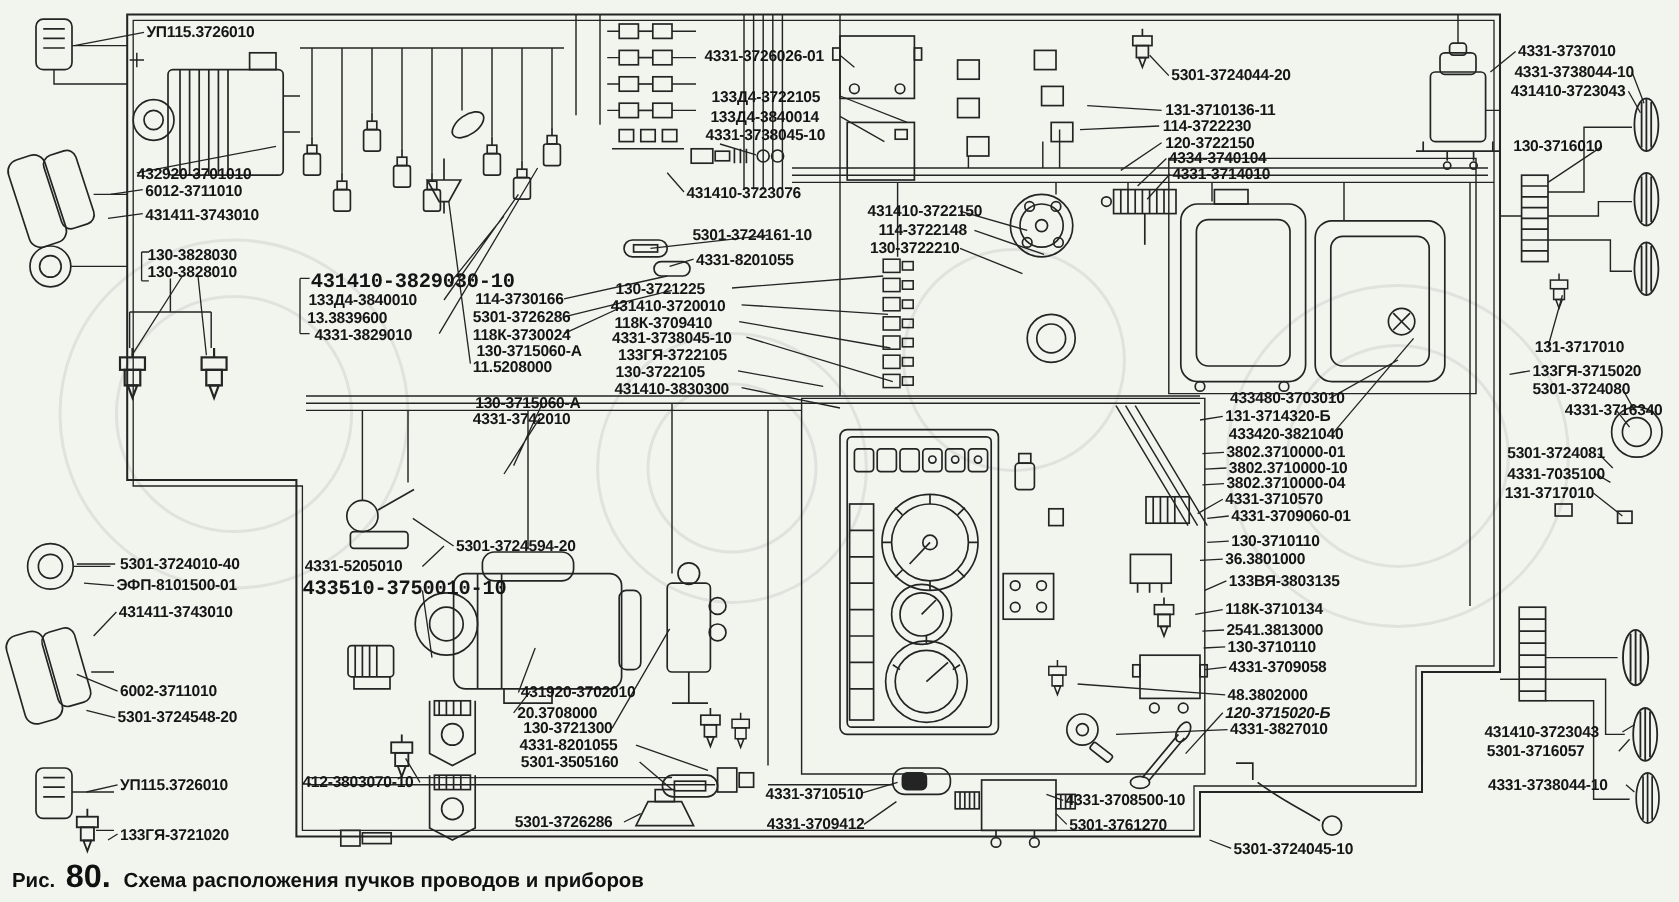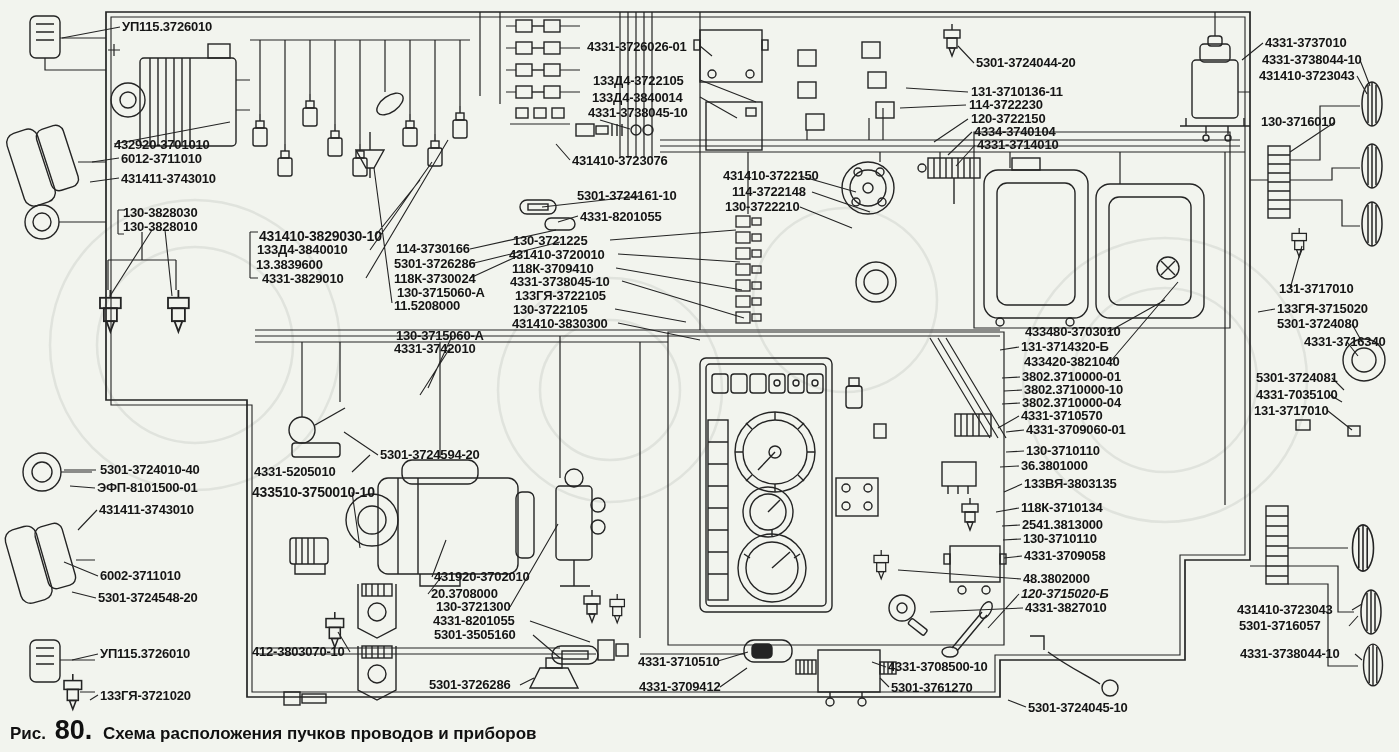--- a/index.html
+++ b/index.html
@@ -1,21 +1,21 @@
 <!DOCTYPE html>
 <html><head>
 <meta charset="utf-8">
 <style>
   html,body{margin:0;padding:0;background:#f2f4ee;}
   #canvas{position:relative;width:1399px;height:752px;background:#f2f4ee;
           font-family:"Liberation Sans",sans-serif;overflow:hidden;}
   #schematic{position:absolute;left:0;top:0;}
   .lbl{position:absolute;font-weight:bold;font-size:13px;line-height:14px;
        color:#151515;white-space:nowrap;letter-spacing:-0.2px;}
-  .lbl.sm{font-size:14px;}
+  .lbl.sm{font-size:17px;font-family:Liberation Mono, monospace;}
   .wm{position:absolute;font-weight:bold;color:rgba(110,115,108,0.12);
       -webkit-text-stroke:2px rgba(100,105,100,0.15);white-space:nowrap;}
   #wm-word{left:310px;top:290px;font-size:152px;letter-spacing:34px;}
   #wm-sub{left:462px;top:408px;font-size:64px;letter-spacing:13px;}
   .caption{position:absolute;left:10px;top:715px;font-size:17px;font-weight:bold;color:#101010;}
   .caption .num{font-size:27px;margin:0 4px;}
   .caption .ttl{margin-left:2px;}
 </style>
 </head>
 <body>

